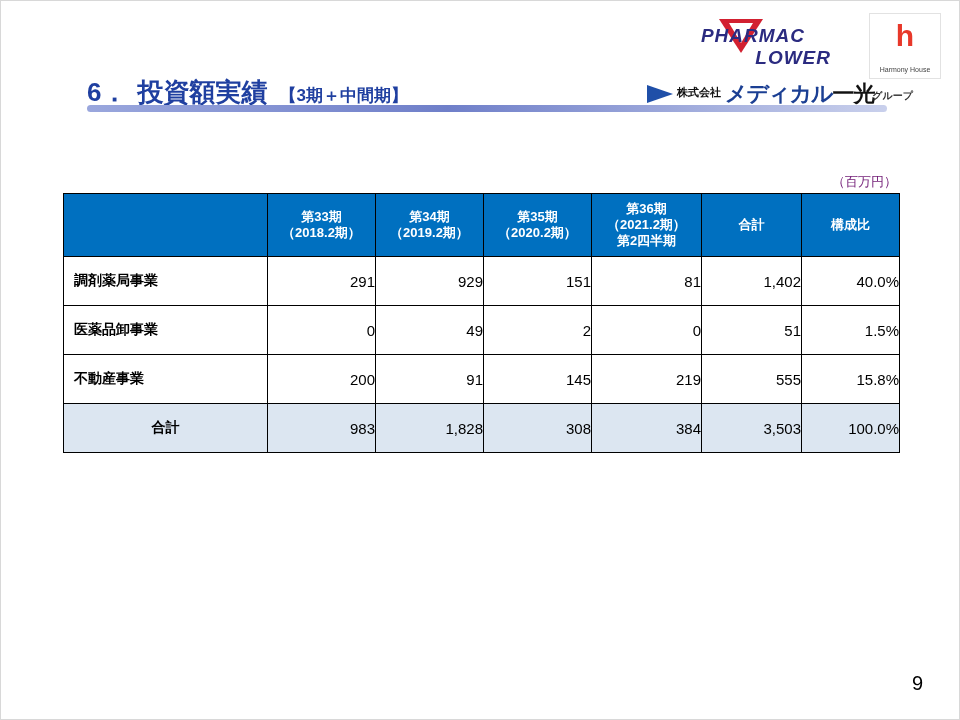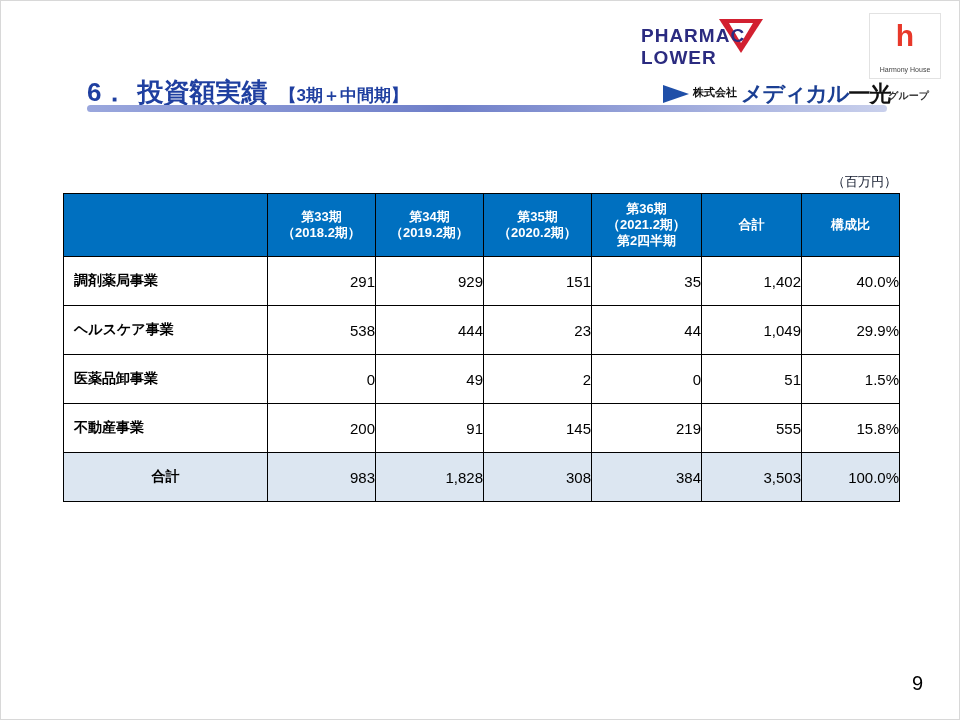--- a/index.html
+++ b/index.html
@@ -36,26 +36,27 @@
     top: 18px;
     left: 0px;
     width: 190px;
     height: 44px;
   }
   .pharmacy-logo .pf-text {
     position: absolute;
     bottom: 2px;
     left: 0;
     width: 190px;
-    text-align: left;
+    text-align: right;
     font-size: 19px;
     font-weight: bold;
     letter-spacing: 1px;
     color: #2b2b80;
     font-family: "Liberation Sans", sans-serif;
+    font-style: italic;
   }
   .pharmacy-logo .pf-text .gap {
     display: inline-block;
     width: 26px;
   }
   .pharmacy-logo .pf-v {
     position: absolute;
     top: -8px;
     left: 78px;
     width: 0;
@@ -102,21 +103,21 @@
     left: 0;
     width: 100%;
     text-align: center;
     font-size: 7px;
     color: #444;
   }
 
   .group-logo {
     position: absolute;
     top: 72px;
-    right: 10px;
+    right: 26px;
     width: 268px;
     height: 26px;
     margin-left: 38px;
   }
   .group-logo .gl-arrow {
     position: absolute;
     left: 0;
     top: 4px;
     width: 0;
     height: 0;
@@ -195,21 +196,21 @@
     background: linear-gradient(to right, #9aa7dd 0%, #6f7fc9 45%, #c9d0ec 100%);
     border-radius: 4px;
   }
 
   
   .unit-note {
     position: absolute;
     top: 172px;
     right: 62px;
     font-size: 13px;
-    color: #0f172a;
+    color: #701a75;
   }
 
   
   .table-wrap {
     position: absolute;
     top: 192px;
     left: 62px;
     width: 836px;
   }
   table.data {
@@ -327,32 +328,23 @@
           <th>合計</th>
           <th>構成比</th>
         </tr>
       </thead>
       <tbody>
         <tr>
           <td class="label">調剤薬局事業</td>
           <td class="num">291</td>
           <td class="num">929</td>
           <td class="num">151</td>
-          <td class="num">35</td>
+          <td class="num">81</td>
           <td class="num">1,402</td>
           <td class="num">40.0%</td>
-        </tr>
-        <tr>
-          <td class="label">ヘルスケア事業</td>
-          <td class="num">538</td>
-          <td class="num">444</td>
-          <td class="num">23</td>
-          <td class="num">44</td>
-          <td class="num">1,049</td>
-          <td class="num">29.9%</td>
         </tr>
         <tr>
           <td class="label">医薬品卸事業</td>
           <td class="num">0</td>
           <td class="num">49</td>
           <td class="num">2</td>
           <td class="num">0</td>
           <td class="num">51</td>
           <td class="num">1.5%</td>
         </tr>

